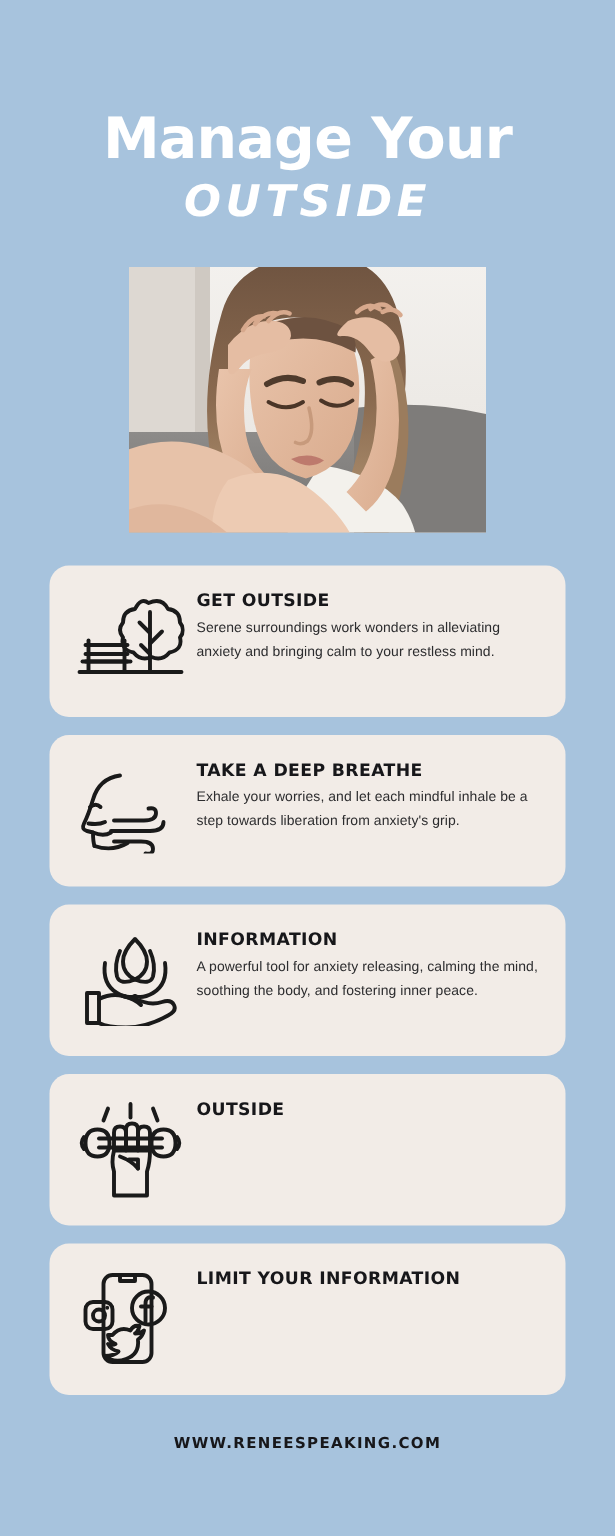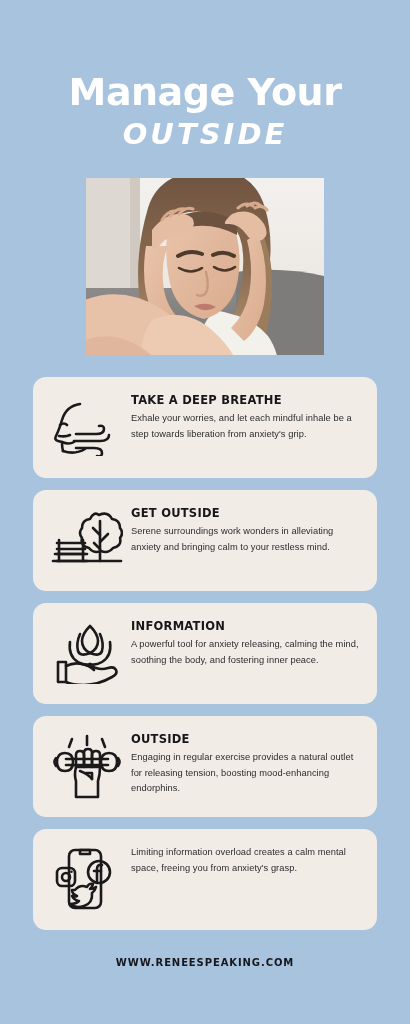--- a/index.html
+++ b/index.html
@@ -211,42 +211,20 @@
         <path d="M66 160 q34 -14 62 12 q22 20 26 41 h-96 q-8 -32 8 -53 z" fill="#edcbb3"></path>
         <path d="M-6 182 q32 -14 62 6 q18 12 24 25 h-86 z" fill="#e0b79d"></path>
       </svg>
     </div>
   </div>
 
   <div class="cards">
 
     <div class="card">
       <div class="card-icon">
-        <svg width="74" height="58" viewBox="0 0 74 58" fill="none" stroke="#1a1a1a" stroke-width="2.6" stroke-linecap="round" stroke-linejoin="round" xmlns="http://www.w3.org/2000/svg">
-
-          <path d="M30 6 q-14 2 -18 16 q-3 10 -6 16 q-2 4 2 5 l4 1 q0 6 1 9"></path>
-          <path d="M13 53 q12 4 22 -2"></path>
-          <path d="M12 44 q7 3 12 0"></path>
-          <path d="M10 27 q4 -3 7 0"></path>
-
-          <path d="M9 38 q7 1 11 -1"></path>
-
-          <path d="M26 36 h20 q8 0 8 -5 q0 -4 -5 -3"></path>
-          <path d="M24 43 h26 q9 0 9 -6"></path>
-          <path d="M26 50 h18 q8 0 8 5 q0 4 -5 3"></path>
-        </svg>
-      </div>
-      <div class="card-body">
-        <div class="card-title">TAKE A DEEP BREATHE</div>
-        <div class="card-text">Exhale your worries, and let each mindful inhale be a step towards liberation from anxiety's grip.</div>
-      </div>
-    </div>
-
-    <div class="card">
-      <div class="card-icon">
         <svg width="72" height="62" viewBox="0 0 72 62" fill="none" stroke="#1a1a1a" stroke-width="2.6" stroke-linecap="round" stroke-linejoin="round" xmlns="http://www.w3.org/2000/svg">
 
           <path d="M48 6 q9 -4 13 4 q8 1 8 9 q4 5 0 10 q2 8 -7 10 q-5 6 -12 3 q-7 3 -12 -3 q-9 -2 -7 -10 q-4 -5 0 -10 q0 -8 8 -9 q4 -8 9 -4 z"></path>
 
           <path d="M49 12 v40"></path>
           <path d="M49 26 l-7 -7"></path>
           <path d="M49 33 l8 -8"></path>
           <path d="M49 40 l-6 -6"></path>
 
           <path d="M6 34 h28"></path>
@@ -261,20 +239,42 @@
         </svg>
       </div>
       <div class="card-body">
         <div class="card-title">GET OUTSIDE</div>
         <div class="card-text">Serene surroundings work wonders in alleviating anxiety and bringing calm to your restless mind.</div>
       </div>
     </div>
 
     <div class="card">
       <div class="card-icon">
+        <svg width="74" height="58" viewBox="0 0 74 58" fill="none" stroke="#1a1a1a" stroke-width="2.6" stroke-linecap="round" stroke-linejoin="round" xmlns="http://www.w3.org/2000/svg">
+
+          <path d="M30 6 q-14 2 -18 16 q-3 10 -6 16 q-2 4 2 5 l4 1 q0 6 1 9"></path>
+          <path d="M13 53 q12 4 22 -2"></path>
+          <path d="M12 44 q7 3 12 0"></path>
+          <path d="M10 27 q4 -3 7 0"></path>
+
+          <path d="M9 38 q7 1 11 -1"></path>
+
+          <path d="M26 36 h20 q8 0 8 -5 q0 -4 -5 -3"></path>
+          <path d="M24 43 h26 q9 0 9 -6"></path>
+          <path d="M26 50 h18 q8 0 8 5 q0 4 -5 3"></path>
+        </svg>
+      </div>
+      <div class="card-body">
+        <div class="card-title">TAKE A DEEP BREATHE</div>
+        <div class="card-text">Exhale your worries, and let each mindful inhale be a step towards liberation from anxiety's grip.</div>
+      </div>
+    </div>
+
+    <div class="card">
+      <div class="card-icon">
         <svg width="70" height="62" viewBox="0 0 70 62" fill="none" stroke="#1a1a1a" stroke-width="2.6" stroke-linecap="round" stroke-linejoin="round" xmlns="http://www.w3.org/2000/svg">
 
           <path d="M38 4 q8 8 8 15 q0 8 -8 12 q-8 -4 -8 -12 q0 -7 8 -15 z"></path>
 
           <path d="M28 12 q-4 9 -2 17 q2 6 12 2"></path>
           <path d="M48 12 q4 9 2 17 q-2 6 -12 2"></path>
 
           <path d="M18 20 q-2 14 8 20 q7 4 12 2"></path>
           <path d="M58 20 q2 14 -8 20 q-7 4 -12 2"></path>
 
@@ -310,21 +310,20 @@
           <path d="M32 20 q0 -4 4 -4 q4 0 4 4 v14 h-8 z"></path>
           <path d="M40 22 q0 -4 4 -4 q4 0 4 4 v12 h-8 z"></path>
 
           <path d="M24 34 q-2 8 0 14 v16 h22 v-16 q2 -6 2 -14"></path>
           <path d="M28 38 q8 3 12 8"></path>
           <path d="M40 46 v-6 h-6"></path>
         </svg>
       </div>
       <div class="card-body">
         <div class="card-title">OUTSIDE</div>
-        <div class="card-text">Engaging in regular exercise provides a natural outlet for releasing tension, boosting mood-enhancing endorphins.</div>
       </div>
     </div>
 
     <div class="card">
       <div class="card-icon">
         <svg width="68" height="66" viewBox="0 0 68 66" fill="none" stroke="#1a1a1a" stroke-width="2.6" stroke-linecap="round" stroke-linejoin="round" xmlns="http://www.w3.org/2000/svg">
 
           <rect x="16" y="4" width="32" height="58" rx="6"></rect>
           <path d="M27 4 h10 v4 h-10 z"></path>
 
@@ -333,21 +332,21 @@
           <circle cx="18.5" cy="25.8" r="1.3" fill="#1a1a1a" stroke="none"></circle>
 
           <circle cx="46" cy="26" r="11"></circle>
           <path d="M49 19 q-5 -1 -5 4 v12"></path>
           <path d="M41 25 h7"></path>
 
           <path d="M22 44 q5 -6 12 -3 q2 -4 6 -3 q-1 4 -3 5 q4 0 6 -2 q-1 4 -4 6 q1 10 -8 13 q-8 3 -14 -2 q6 0 9 -3 q-5 -1 -7 -5 q3 1 5 0 q-5 -2 -5 -6 z"></path>
         </svg>
       </div>
       <div class="card-body">
-        <div class="card-text">Limiting information overload creates a calm mental space, freeing you from anxiety's grasp.</div>
+        <div class="card-title">LIMIT YOUR INFORMATION</div>
       </div>
     </div>
 
   </div>
 
   <div class="footer">
     <span class="footer-url">WWW.RENEESPEAKING.COM</span>
   </div>
 
 </div>

